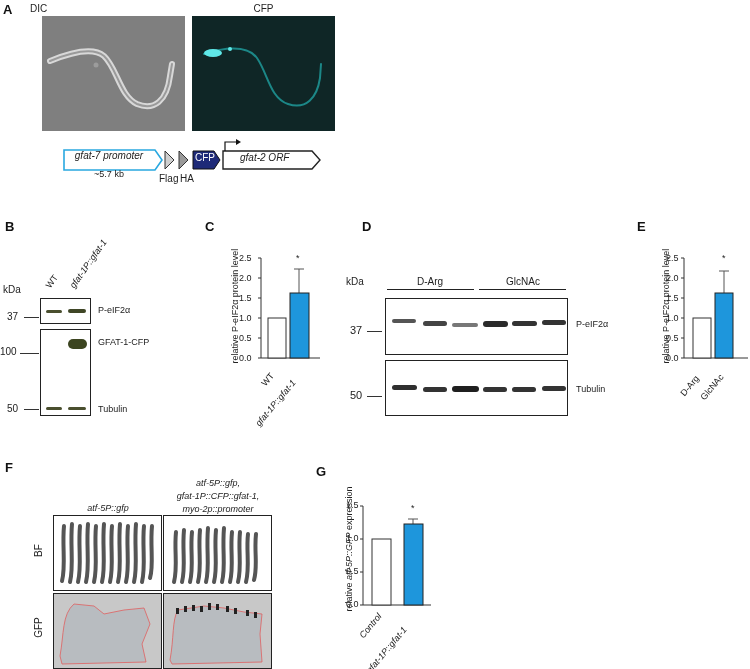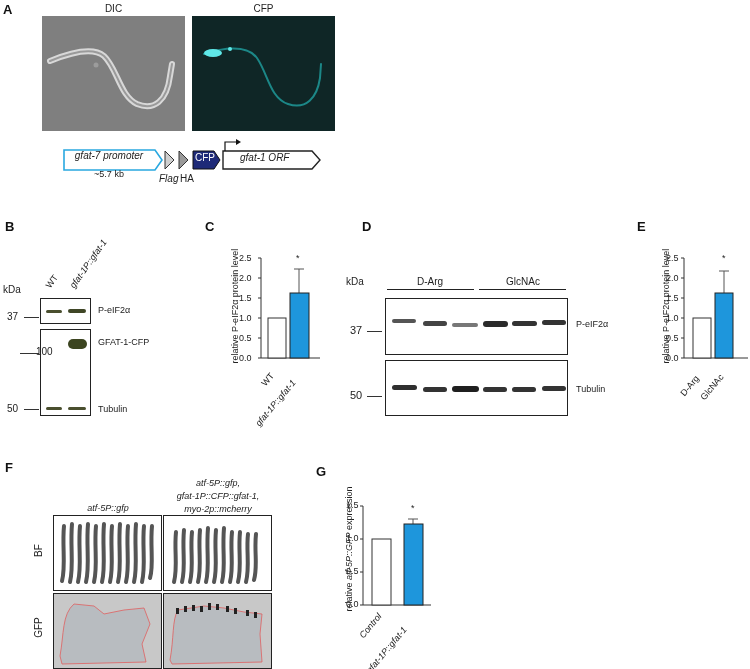--- a/index.html
+++ b/index.html
@@ -12,21 +12,21 @@
   .box{position:absolute;border:1.5px solid #222;background:#fff;box-sizing:border-box;}
   .band{position:absolute;border-radius:3px;}
   .tick{position:absolute;height:1px;background:#333;}
   .rot{position:absolute;transform-origin:left bottom;white-space:nowrap;}
   .vlabel{position:absolute;transform:rotate(-90deg);transform-origin:center;white-space:nowrap;text-align:center;}
 </style>
 </head>
 <body>
 
 <div class="plabel" style="left:3px;top:2px;">A</div>
-<div class="abs t10" style="left:42px;top:3px;width:143px;text-align:center;">DIC</div>
+<div class="abs t10" style="left:30px;top:3px;width:143px;">DIC</div>
 <div class="abs t10" style="left:192px;top:3px;width:143px;text-align:center;">CFP</div>
 
 <div class="abs" style="left:42px;top:16px;width:143px;height:115px;background:#7f7f7f;">
   <svg width="143" height="115" viewBox="0 0 143 115">
     <path d="M8,45 C25,38 50,30 62,40 C75,52 78,80 95,88 C112,95 125,85 128,60 L130,48" stroke="#d8d8d8" stroke-width="6" fill="none" stroke-linecap="round"></path>
     <path d="M8,45 C25,38 50,30 62,40 C75,52 78,80 95,88 C112,95 125,85 128,60 L130,48" stroke="#9a9a9a" stroke-width="2" fill="none" stroke-linecap="round"></path>
     <circle cx="54" cy="49" r="2.5" fill="#9c9c9c"></circle>
   </svg>
 </div>
 <div class="abs" style="left:192px;top:16px;width:143px;height:115px;background:#0f2626;">
@@ -41,41 +41,41 @@
   <path d="M4,12 L95,12 L102,22 L95,32 L4,32 Z" fill="#fff" stroke="#29a8e0" stroke-width="1.6"></path>
   <path d="M105,13 L114,22 L105,31 Z" fill="#cfcfcf" stroke="#333" stroke-width="1"></path>
   <path d="M119,13 L128,22 L119,31 Z" fill="#9a9a9a" stroke="#333" stroke-width="1"></path>
   <path d="M133,13 L154,13 L160,22 L154,31 L133,31 Z" fill="#1e2a78" stroke="#111" stroke-width="1"></path>
   <path d="M163,13 L252,13 L260,22 L252,31 L163,31 Z" fill="#fff" stroke="#222" stroke-width="1.4"></path>
   <path d="M165,13 L165,4 L178,4" stroke="#111" stroke-width="1.2" fill="none"></path>
   <path d="M176,1 L181,4 L176,7 Z" fill="#111"></path>
 </svg>
 <div class="abs t10" style="left:64px;top:150px;width:90px;text-align:center;"><span class="it">gfat-7 promoter</span></div>
 <div class="abs t9" style="left:64px;top:169px;width:90px;text-align:center;">~5.7 kb</div>
-<div class="abs t10" style="left:159px;top:173px;font-style:italic;">Flag</div>
+<div class="abs t10" style="left:159px;top:173px;">Flag</div>
 <div class="abs t10" style="left:180px;top:173px;">HA</div>
 <div class="abs t10" style="left:195px;top:152px;color:#fff;">CFP</div>
-<div class="abs t10 it" style="left:240px;top:152px;">gfat-1 ORF</div>
+<div class="abs t10 it" style="left:240px;top:152px;">gfat-2 ORF</div>
 
 <div class="plabel" style="left:5px;top:219px;">B</div>
 <div class="abs t10" style="left:3px;top:284px;">kDa</div>
 <div class="rot t9" style="left:52px;top:280px;transform:rotate(-55deg);">WT</div>
 <div class="rot t9 it" style="left:76px;top:280px;transform:rotate(-55deg);">gfat-1P::gfat-1</div>
 <div class="box" style="left:40px;top:298px;width:51px;height:26px;">
   <div class="band" style="left:5px;top:11px;width:16px;height:3px;background:#4a4f2f;"></div>
   <div class="band" style="left:27px;top:10px;width:18px;height:4px;background:#3f4626;"></div>
 </div>
 <div class="box" style="left:40px;top:329px;width:51px;height:87px;">
   <div class="band" style="left:27px;top:9px;width:19px;height:10px;background:#3c4520;border-radius:5px;"></div>
   <div class="band" style="left:5px;top:77px;width:16px;height:3px;background:#4a4f2f;"></div>
   <div class="band" style="left:27px;top:77px;width:18px;height:3px;background:#4a4f2f;"></div>
 </div>
 <div class="abs t10" style="left:7px;top:311px;">37</div>
 <div class="tick" style="left:24px;top:317px;width:15px;"></div>
-<div class="abs t10" style="left:0px;top:346px;padding-left:36px;">100</div>
+<div class="abs t10" style="left:0px;top:346px;">100</div>
 <div class="tick" style="left:20px;top:353px;width:19px;"></div>
 <div class="abs t10" style="left:7px;top:403px;">50</div>
 <div class="tick" style="left:24px;top:409px;width:15px;"></div>
 <div class="abs t9" style="left:98px;top:305px;">P-eIF2α</div>
 <div class="abs t9" style="left:98px;top:337px;">GFAT-1-CFP</div>
 <div class="abs t9" style="left:98px;top:404px;">Tubulin</div>
 
 <div class="plabel" style="left:205px;top:219px;">C</div>
 <div class="vlabel t9" style="left:165px;top:301px;width:140px;">relative P-eIF2α protein level</div>
 <svg class="abs" style="left:235px;top:250px;" width="90" height="115">
@@ -159,21 +159,21 @@
 <div class="abs t9" style="left:666px;top:353px;">0.0</div>
 <div class="abs t9" style="left:722px;top:253px;">*</div>
 <div class="rot t9" style="left:686px;top:388px;transform:rotate(-50deg);">D-Arg</div>
 <div class="rot t9" style="left:706px;top:392px;transform:rotate(-50deg);">GlcNAc</div>
 
 <div class="plabel" style="left:5px;top:460px;">F</div>
 <div class="abs t9 it" style="left:53px;top:503px;width:110px;text-align:center;">atf-5P::gfp</div>
 <div class="abs t9 it" style="left:163px;top:477px;width:110px;text-align:center;line-height:13px;">
   <div>atf-5P::gfp,</div>
   <div>gfat-1P::CFP::gfat-1,</div>
-  <div>myo-2p::mcherry</div>
+  <div>myo-2p::promoter</div>
 </div>
 <div class="vlabel t10" style="left:28px;top:545px;width:20px;">BF</div>
 <div class="vlabel t10" style="left:25px;top:622px;width:26px;">GFP</div>
 
 <div class="box" style="left:53px;top:515px;width:109px;height:76px;">
   <svg width="106" height="73" viewBox="0 0 106 73">
     <g stroke="#555" stroke-width="4" fill="none" stroke-linecap="round">
       <path d="M10,10 C8,30 12,50 8,65"></path>
         <path d="M18,8 C16,30 20,50 16,66"></path>
         <path d="M26,10 C24,30 28,50 24,66"></path>

